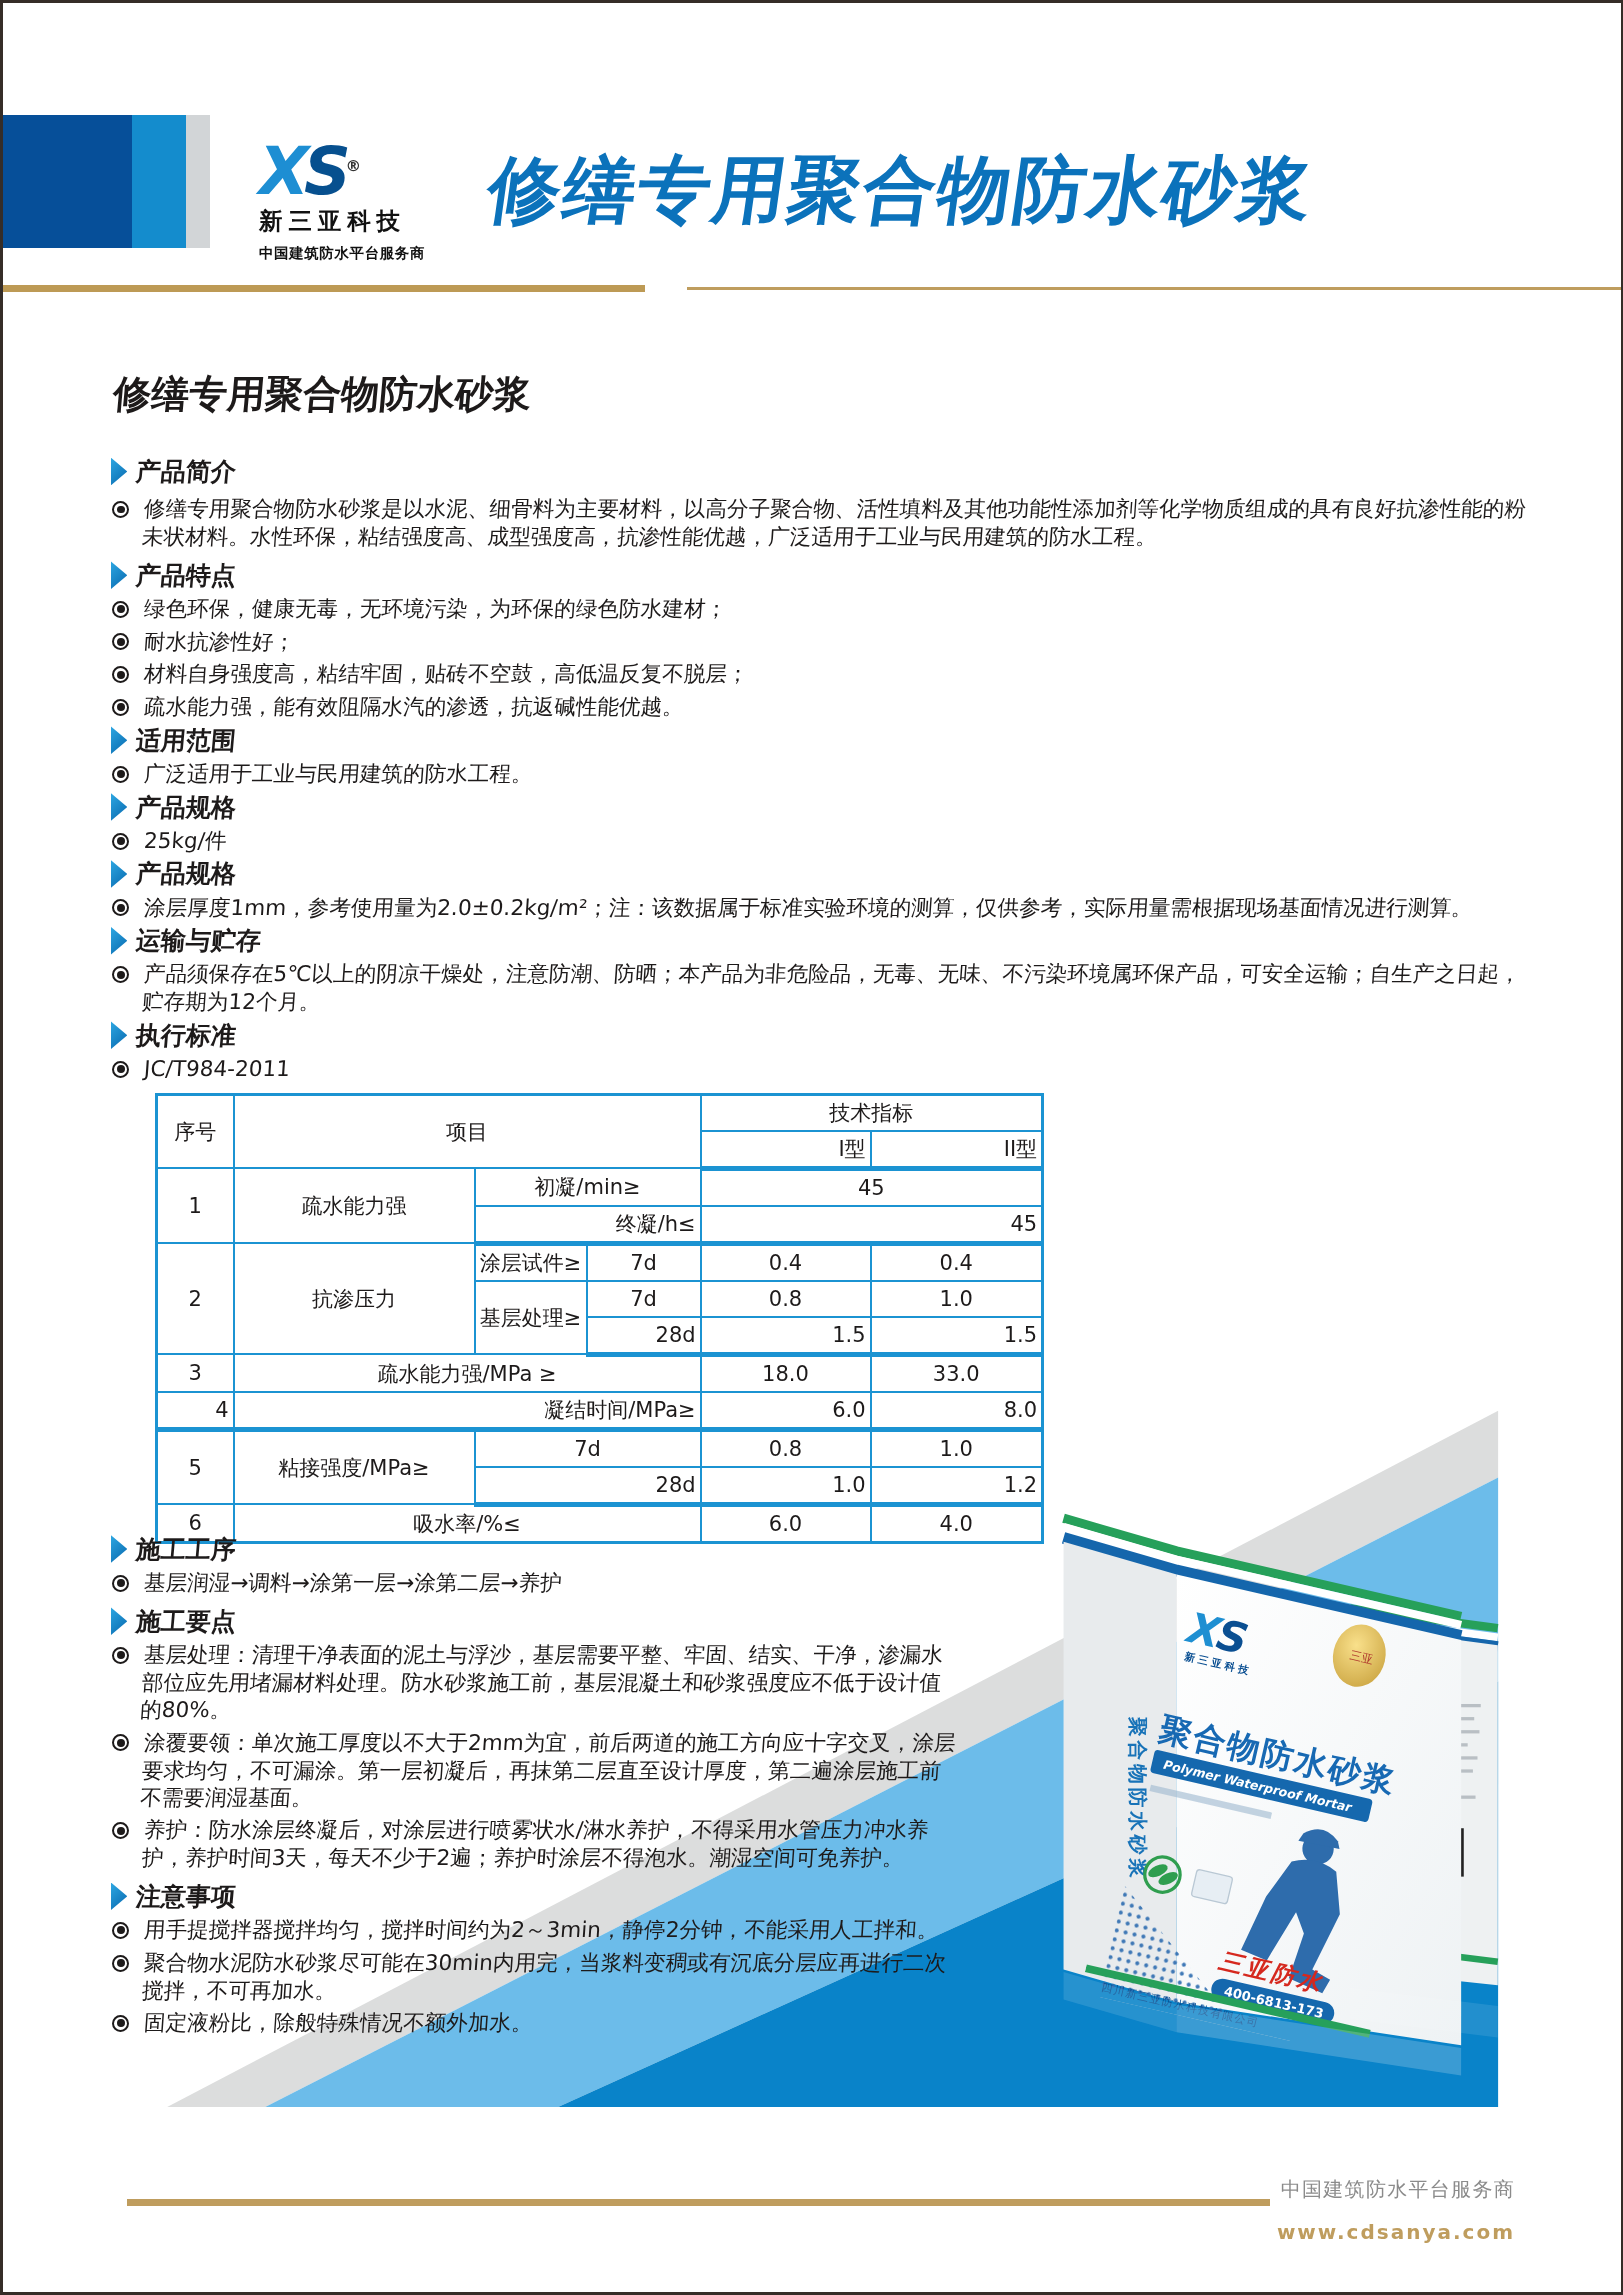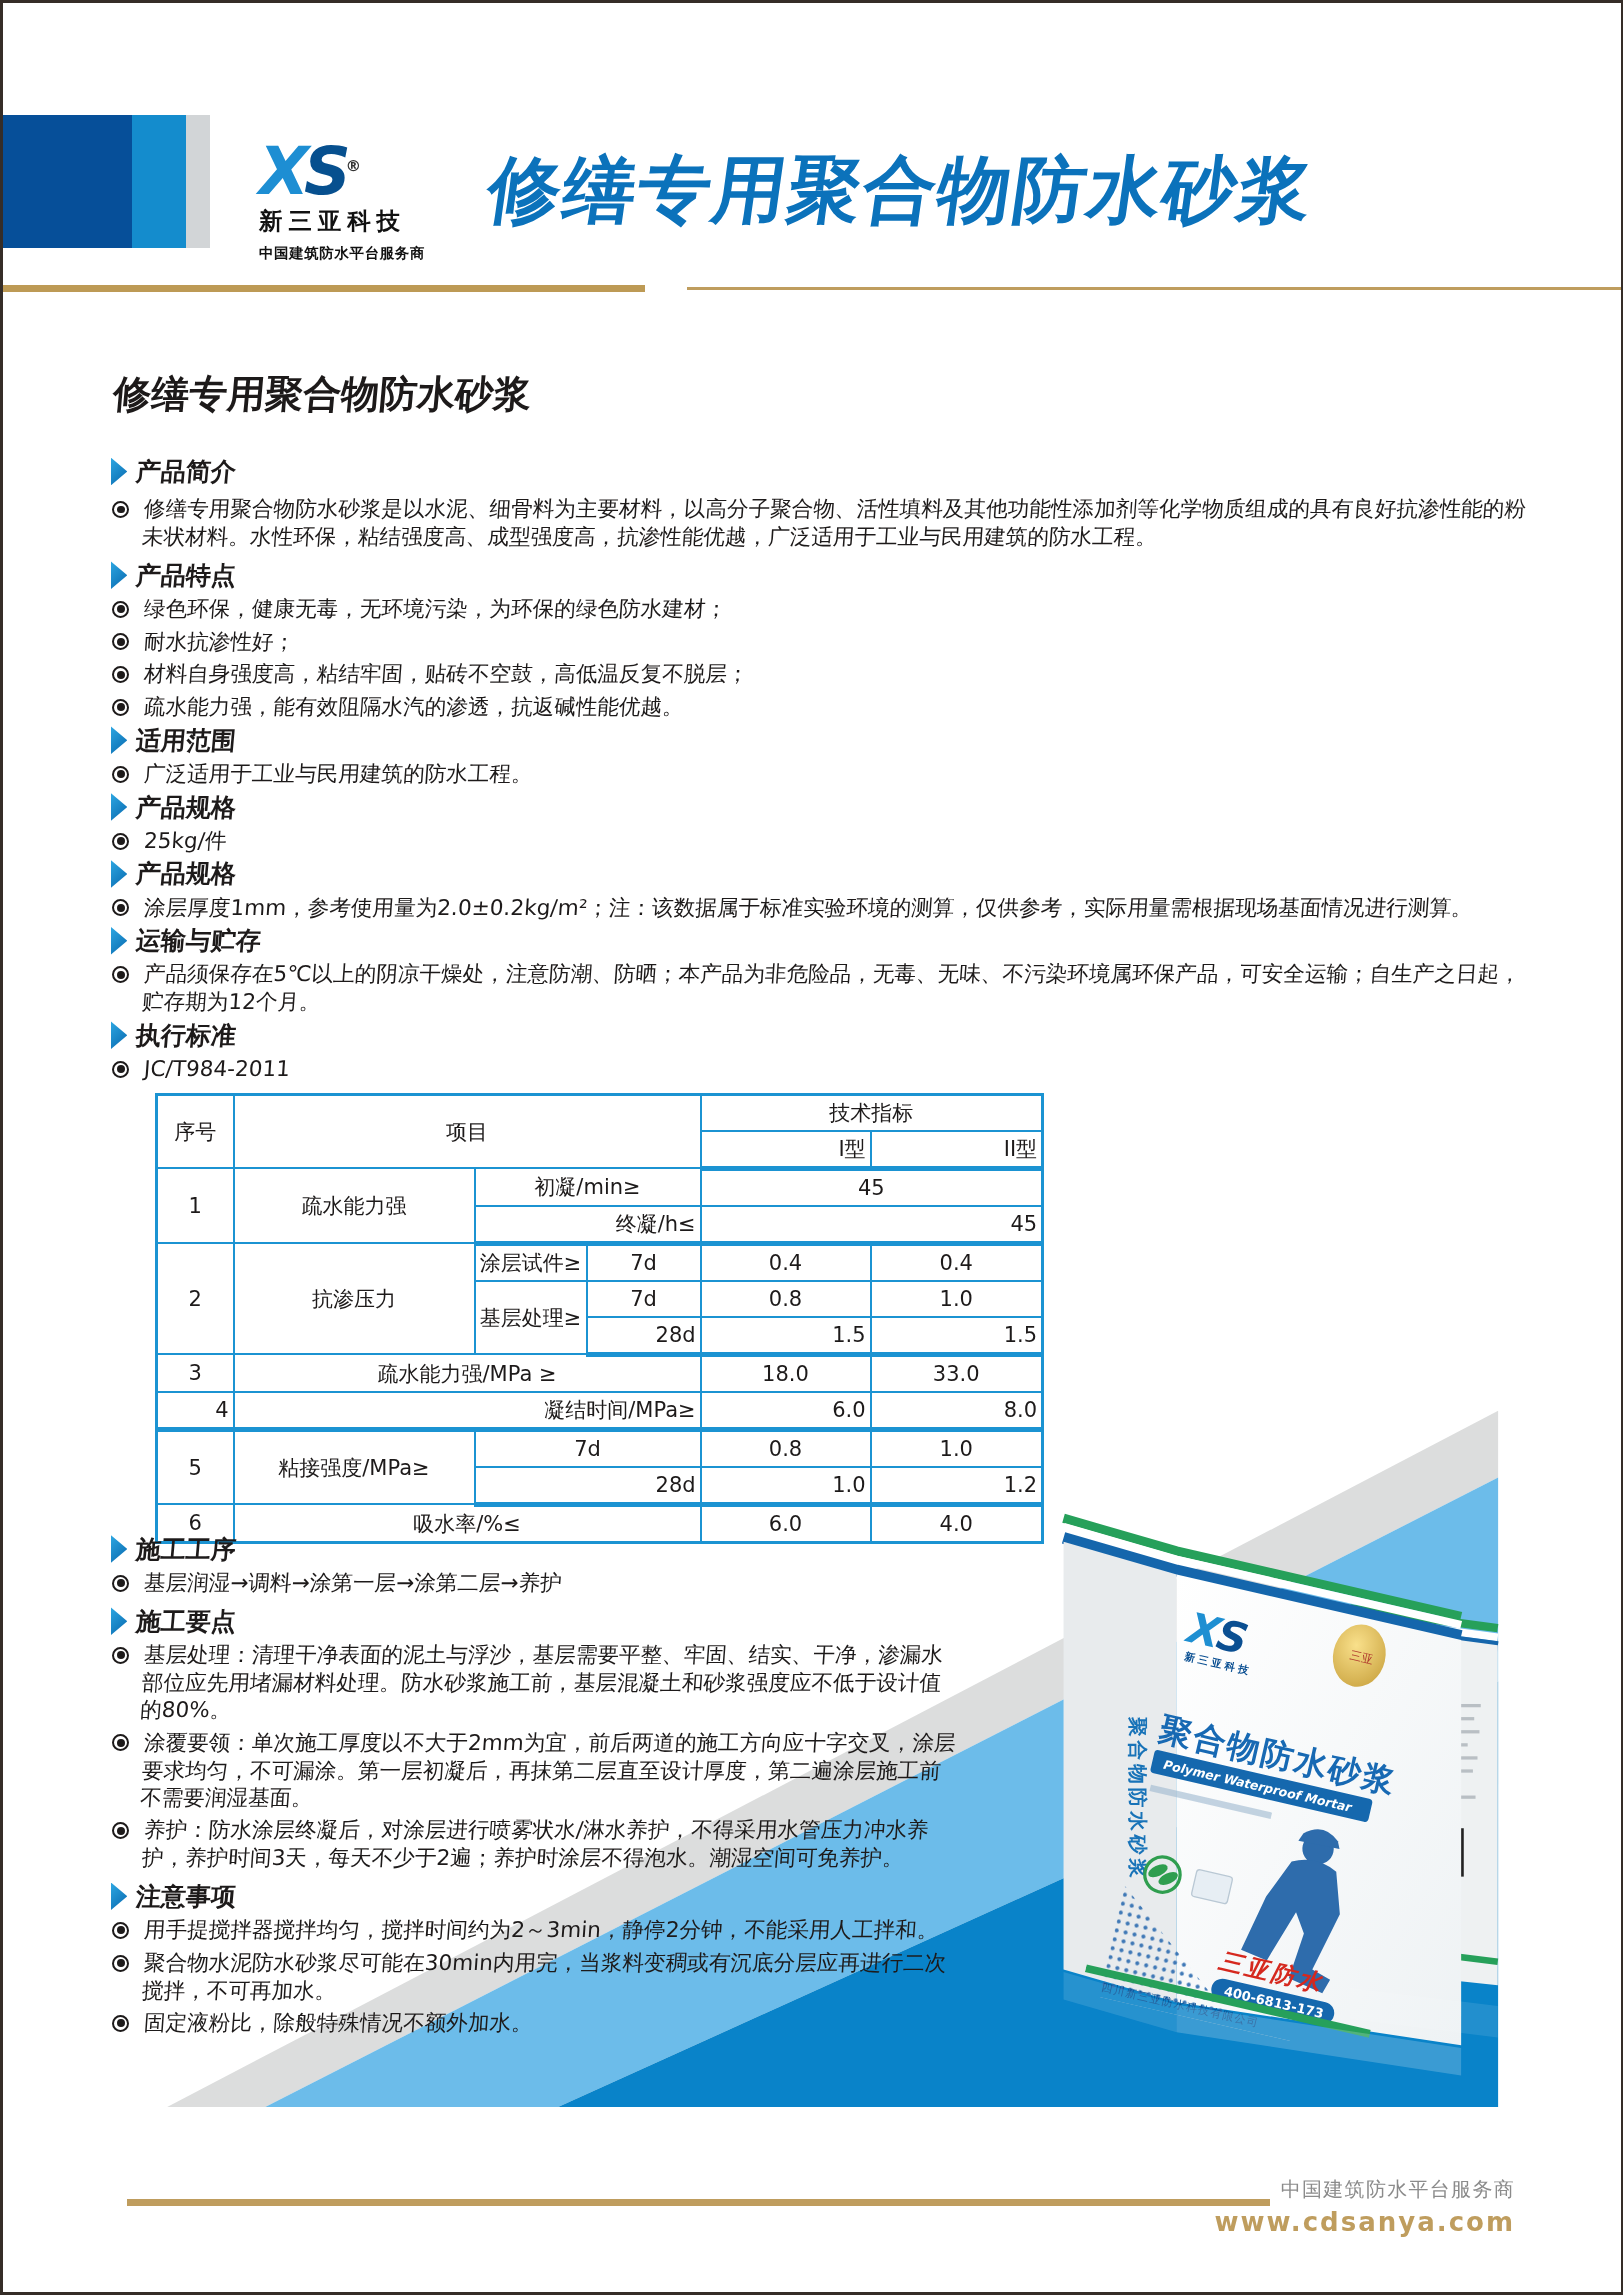--- a/index.html
+++ b/index.html
@@ -43,21 +43,21 @@
        font-size:21px;height:34px;padding:0 3.9px;background:#fff;}
   table.spec{border:3.9px solid #1b93d2;}
   tr.thick td{border-bottom-width:5.2px;text-align:right;}
   
   .stripes{position:absolute;left:92px;top:1400px;z-index:1;}
   .boxes{position:absolute;left:1020px;top:1498px;z-index:2;}
   
   .foot-bar{position:absolute;left:124px;top:2196px;width:1143px;height:6.5px;background:#bf9d5e;z-index:6;}
   .foot-txt{position:absolute;left:1046px;top:2173px;width:466px;text-align:right;z-index:6;}
   .foot-cn{font-size:20px;color:#8b8b8b;letter-spacing:1.3px;}
-  .foot-url{font-size:26px;font-weight:800;color:#bf9d5e;letter-spacing:2px;margin-top:4px;}
+  .foot-url{font-size:20px;font-weight:800;color:#bf9d5e;letter-spacing:2px;margin-top:17px;}
 </style>
 </head>
 <body>
 
 <div class="page">
 
   <div class="band band-dark"></div>
   <div class="band band-light"></div>
   <div class="band band-gray"></div>
 

